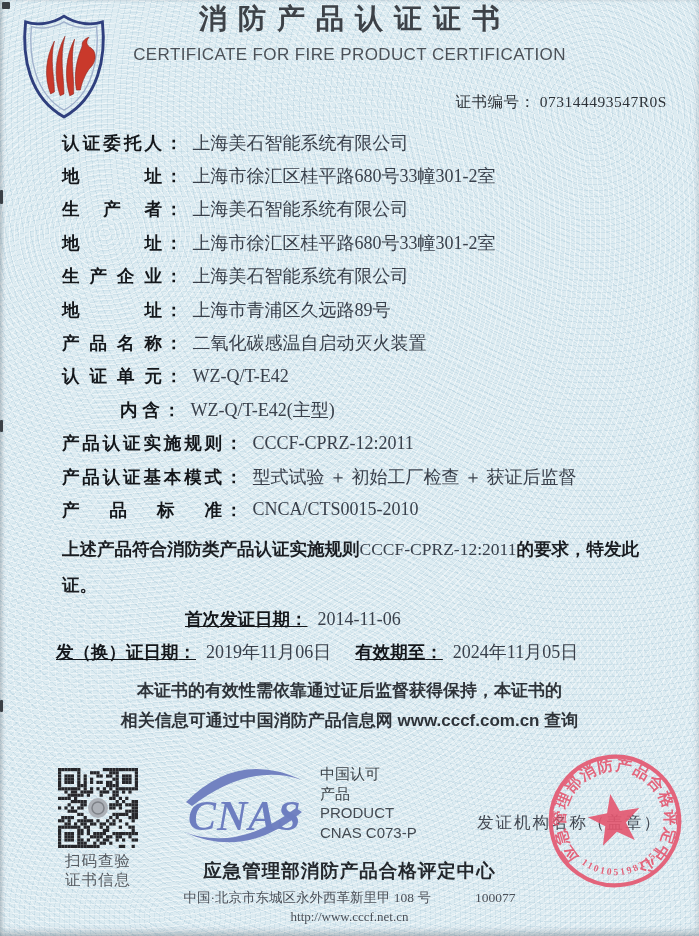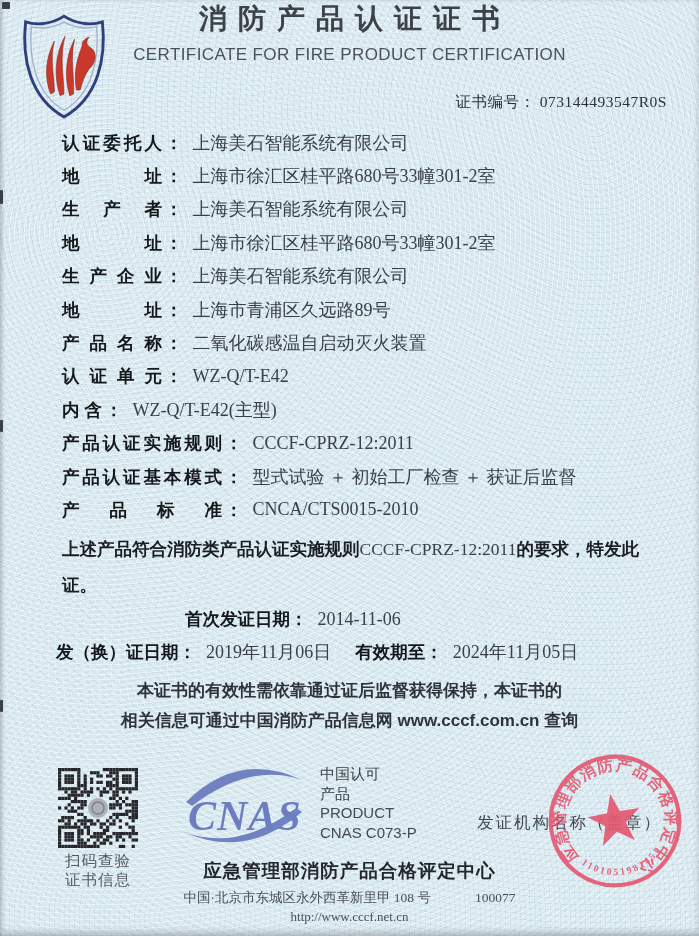--- a/index.html
+++ b/index.html
@@ -32,33 +32,33 @@
   }
   .logo{position:absolute;left:16px;top:8px;width:96px;height:118px;}
   .fields{position:absolute;left:62px;top:126px;right:32px;}
   .frow{height:33.4px;display:flex;align-items:center;}
   .lbl{
     display:inline-block;font-weight:700;font-size:17.5px;color:#14171b;
     text-align:justify;text-align-last:justify;flex:none;
   }
   .w100{width:100px}
   .w160{width:160px}
-  .w40{width:40px;}
+  .w40{width:40px;margin-left:58px}
   .colon{font-weight:700;color:#14171b;font-size:17.5px;margin:0 10px 0 3px;flex:none;}
   .val{
     font-family:"Liberation Serif",serif;
     font-size:18px;color:#39404b;white-space:nowrap;
   }
   .statement{
     position:absolute;left:62px;top:531px;width:592px;
     font-size:17.5px;line-height:36px;font-weight:700;color:#1a1d22;
   }
   .statement .code{font-family:"Liberation Serif",serif;font-weight:400;color:#39404b;}
   .daterow{position:absolute;display:flex;align-items:center;}
-  .daterow .dlbl{font-weight:700;font-size:17.5px;color:#14171b;flex:none;}
+  .daterow .dlbl{font-weight:700;font-size:17.5px;color:#14171b;flex:none;text-decoration:underline;}
   .daterow .dval{font-family:"Liberation Serif",serif;font-size:18px;color:#39404b;margin-left:10px;flex:none;}
   .first-issue{left:185px;top:607px;}
   .reissue{left:56px;top:640px;}
   .reissue .gap{width:24px;flex:none;}
   .notice{
     position:absolute;left:0;top:676px;width:100%;text-align:center;
     font-size:17px;font-weight:600;color:#2e3339;line-height:30px;
   }
   .qr-wrap{position:absolute;left:58px;top:768px;width:80px;height:80px;}
   .qr-caption{

